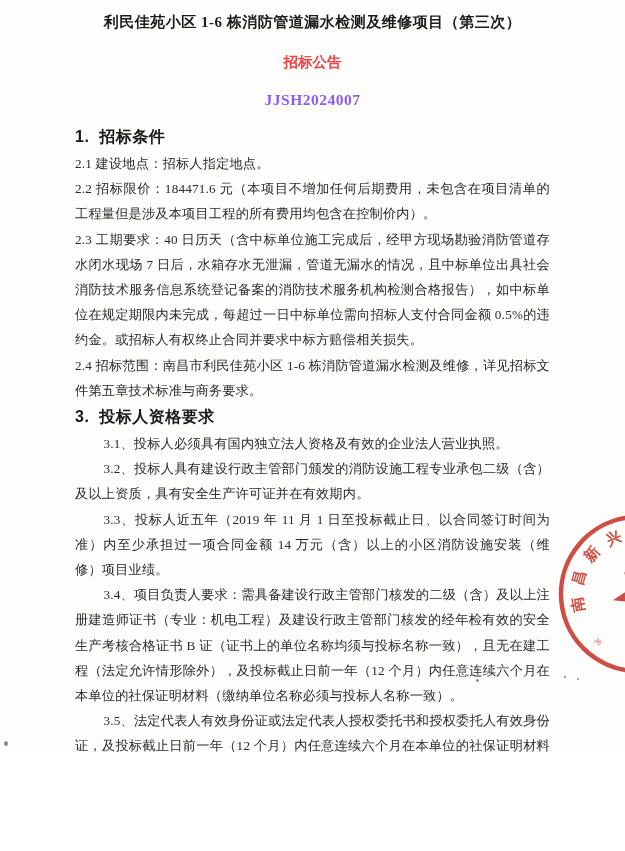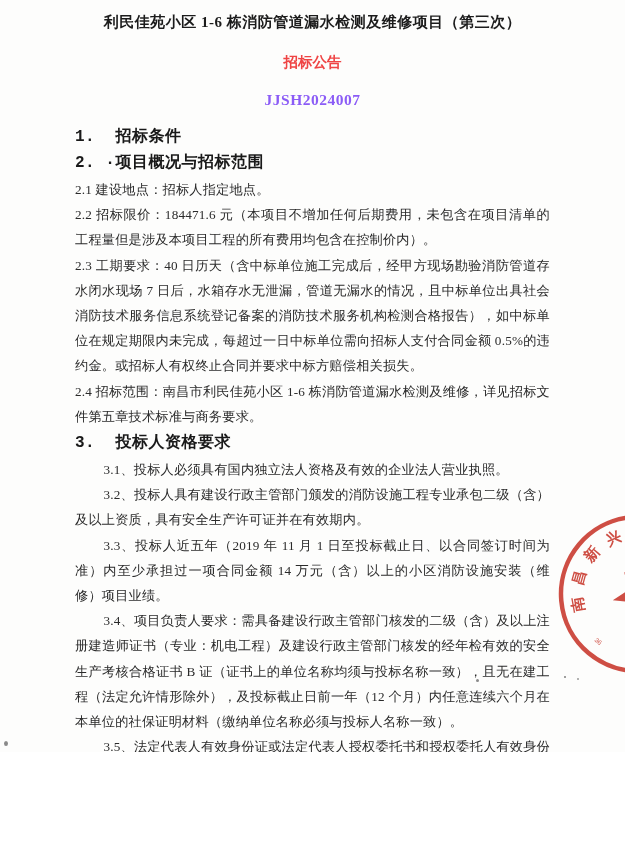--- a/index.html
+++ b/index.html
@@ -22,21 +22,21 @@
     margin-top:20px;color:#ef4444;line-height:20px;
   }
   .doc-code{
     font-size:15.5px;font-weight:700;text-align:center;
     margin-top:18px;letter-spacing:.5px;color:#8b5cf6;line-height:20px;
     font-family:"Liberation Serif","DejaVu Serif",serif;
   }
   .sec-h{
     font-size:16px;font-weight:700;color:#191919;
     margin:2px 0;line-height:24px;white-space:pre-wrap;
-    font-family:Liberation Mono, monospace;
+    font-family:Liberation Sans, sans-serif;
     letter-spacing:.5px;
   }
   .sec-h.first{margin-top:15px;}
   .para{
     font-size:13.2px;line-height:25.2px;margin:0;
     text-align:justify;color:#2a2a2a;letter-spacing:.2px;
   }
   .indent{text-indent:2.15em;}
   
   .stamp{
@@ -61,21 +61,20 @@
 <body>
 
 <div class="page">
 
   <div class="doc-title">利民佳苑小区 1-6 栋消防管道漏水检测及维修项目（第三次）</div>
   <div class="doc-subtitle">招标公告</div>
   <div class="doc-code">JJSH2024007</div>
 
   <h2 class="sec-h first">1.  招标条件</h2>
 
-  <h2 class="sec-h">2. ·项目概况与招标范围</h2>
   <p class="para">2.1 建设地点：招标人指定地点。</p>
   <p class="para">2.2 招标限价：184471.6 元（本项目不增加任何后期费用，未包含在项目清单的工程量但是涉及本项目工程的所有费用均包含在控制价内）。</p>
   <p class="para">2.3 工期要求：40 日历天（含中标单位施工完成后，经甲方现场勘验消防管道存水闭水现场 7 日后，水箱存水无泄漏，管道无漏水的情况，且中标单位出具社会消防技术服务信息系统登记备案的消防技术服务机构检测合格报告），如中标单位在规定期限内未完成，每超过一日中标单位需向招标人支付合同金额 0.5%的违约金。或招标人有权终止合同并要求中标方赔偿相关损失。</p>
   <p class="para">2.4 招标范围：南昌市利民佳苑小区 1-6 栋消防管道漏水检测及维修，详见招标文件第五章技术标准与商务要求。</p>
 
   <h2 class="sec-h">3.  投标人资格要求</h2>
   <p class="para indent">3.1、投标人必须具有国内独立法人资格及有效的企业法人营业执照。</p>
   <p class="para indent">3.2、投标人具有建设行政主管部门颁发的消防设施工程专业承包二级（含）及以上资质，具有安全生产许可证并在有效期内。</p>
   <p class="para indent">3.3、投标人近五年（2019 年 11 月 1 日至投标截止日、以合同签订时间为准）内至少承担过一项合同金额 14 万元（含）以上的小区消防设施安装（维修）项目业绩。</p>
   <p class="para indent">3.4、项目负责人要求：需具备建设行政主管部门核发的二级（含）及以上注册建造师证书（专业：机电工程）及建设行政主管部门核发的经年检有效的安全生产考核合格证书 B 证（证书上的单位名称均须与投标名称一致），且无在建工程（法定允许情形除外），及投标截止日前一年（12 个月）内任意连续六个月在本单位的社保证明材料（缴纳单位名称必须与投标人名称一致）。</p>

